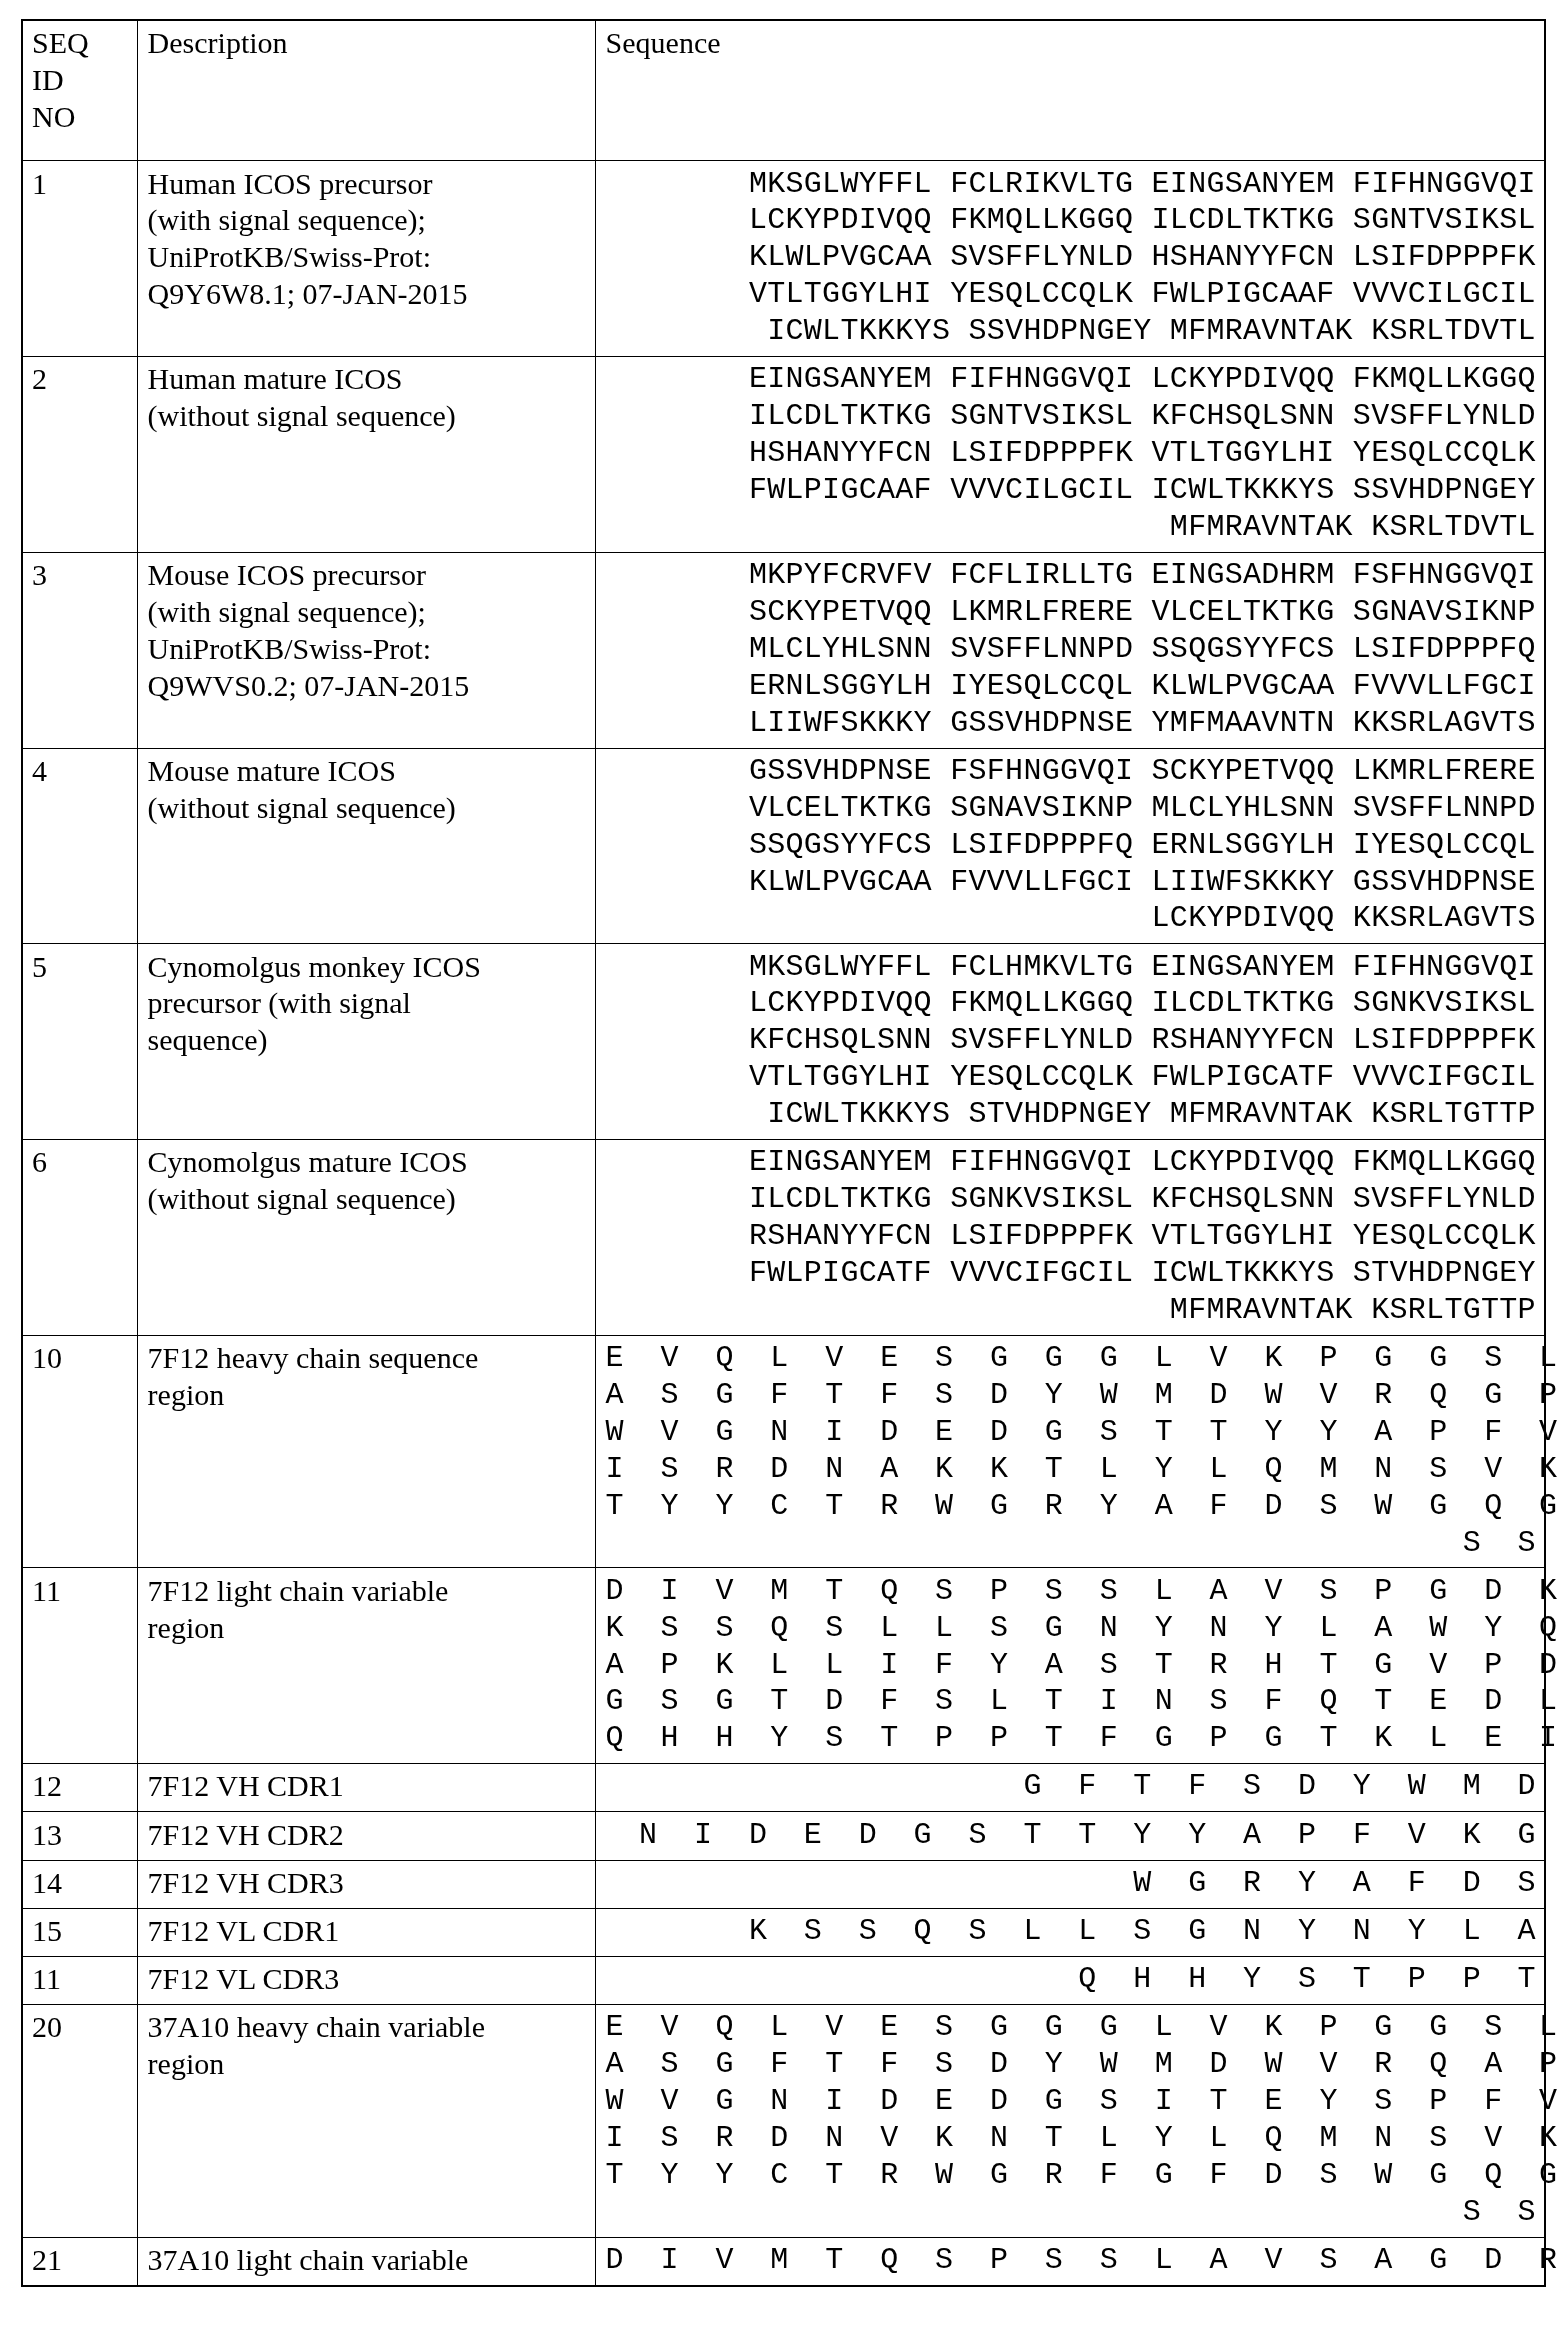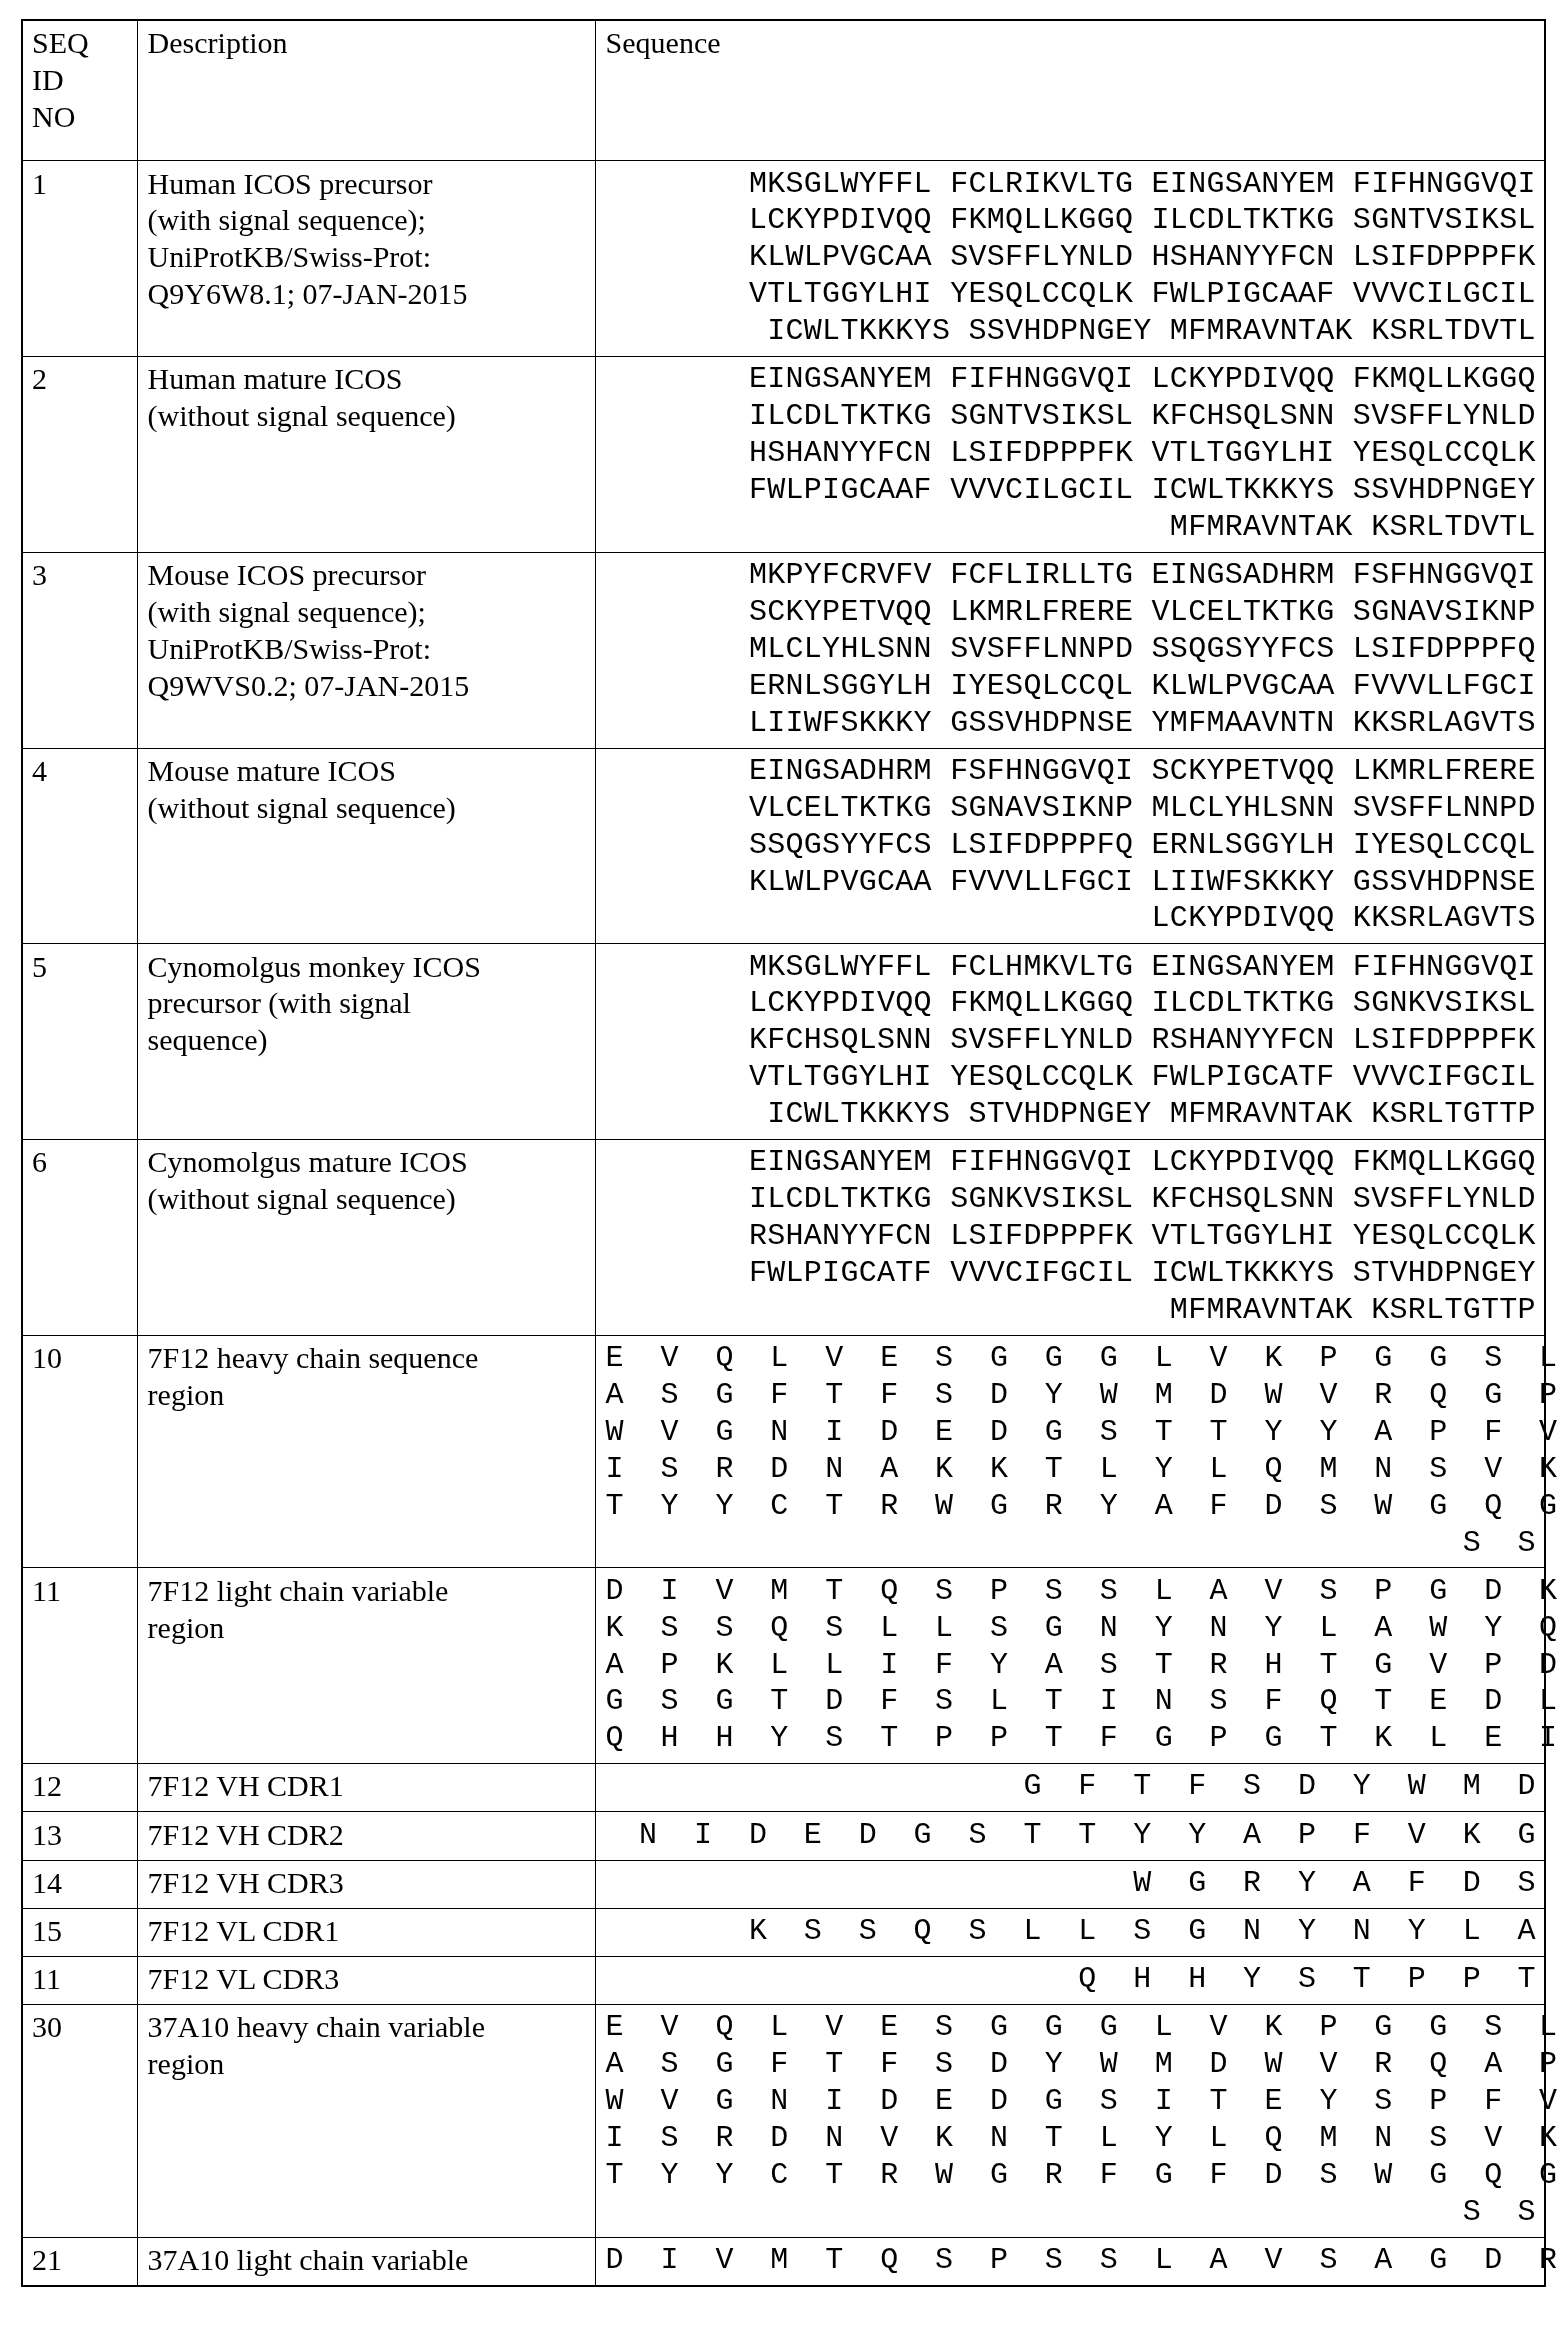--- a/index.html
+++ b/index.html
@@ -117,21 +117,21 @@
             <div>Q9WVS0.2; 07-JAN-2015</div>
           </td>
           <td class="cell-seq"><span class="seq-line">MKPYFCRVFV FCFLIRLLTG EINGSADHRM FSFHNGGVQI</span><span class="seq-line">SCKYPETVQQ LKMRLFRERE VLCELTKTKG SGNAVSIKNP</span><span class="seq-line">MLCLYHLSNN SVSFFLNNPD SSQGSYYFCS LSIFDPPPFQ</span><span class="seq-line">ERNLSGGYLH IYESQLCCQL KLWLPVGCAA FVVVLLFGCI</span><span class="seq-line">LIIWFSKKKY GSSVHDPNSE YMFMAAVNTN KKSRLAGVTS</span></td>
         </tr>
         <tr>
           <td class="cell-id">4</td>
           <td class="cell-desc">
             <div>Mouse mature ICOS</div>
             <div>(without signal sequence)</div>
           </td>
-          <td class="cell-seq"><span class="seq-line">EINGSADHRM FSFHNGGVQI SCKYPETVQQ LKMRLFRERE</span><span class="seq-line">VLCELTKTKG SGNAVSIKNP MLCLYHLSNN SVSFFLNNPD</span><span class="seq-line">SSQGSYYFCS LSIFDPPPFQ ERNLSGGYLH IYESQLCCQL</span><span class="seq-line">KLWLPVGCAA FVVVLLFGCI LIIWFSKKKY GSSVHDPNSE</span><span class="seq-line">LCKYPDIVQQ KKSRLAGVTS</span></td>
+          <td class="cell-seq"><span class="seq-line">GSSVHDPNSE FSFHNGGVQI SCKYPETVQQ LKMRLFRERE</span><span class="seq-line">VLCELTKTKG SGNAVSIKNP MLCLYHLSNN SVSFFLNNPD</span><span class="seq-line">SSQGSYYFCS LSIFDPPPFQ ERNLSGGYLH IYESQLCCQL</span><span class="seq-line">KLWLPVGCAA FVVVLLFGCI LIIWFSKKKY GSSVHDPNSE</span><span class="seq-line">LCKYPDIVQQ KKSRLAGVTS</span></td>
         </tr>
         <tr>
           <td class="cell-id">5</td>
           <td class="cell-desc">
             <div>Cynomolgus monkey ICOS</div>
             <div>precursor (with signal</div>
             <div>sequence)</div>
           </td>
           <td class="cell-seq"><span class="seq-line">MKSGLWYFFL FCLHMKVLTG EINGSANYEM FIFHNGGVQI</span><span class="seq-line">LCKYPDIVQQ FKMQLLKGGQ ILCDLTKTKG SGNKVSIKSL</span><span class="seq-line">KFCHSQLSNN SVSFFLYNLD RSHANYYFCN LSIFDPPPFK</span><span class="seq-line">VTLTGGYLHI YESQLCCQLK FWLPIGCATF VVVCIFGCIL</span><span class="seq-line">ICWLTKKKYS STVHDPNGEY MFMRAVNTAK KSRLTGTTP</span></td>
         </tr>
@@ -188,21 +188,21 @@
           <td class="cell-seq spaced"><span class="seq-line">K  S  S  Q  S  L  L  S  G  N  Y  N  Y  L  A</span></td>
         </tr>
         <tr>
           <td class="cell-id">11</td>
           <td class="cell-desc">
             <div>7F12 VL CDR3</div>
           </td>
           <td class="cell-seq spaced"><span class="seq-line">Q  H  H  Y  S  T  P  P  T</span></td>
         </tr>
         <tr>
-          <td class="cell-id">30</td>
+          <td class="cell-id">20</td>
           <td class="cell-desc">
             <div>37A10 heavy chain variable</div>
             <div>region</div>
           </td>
           <td class="cell-seq spaced"><span class="seq-line">E  V  Q  L  V  E  S  G  G  G  L  V  K  P  G  G  S  L  K  L  S  C  A</span><span class="seq-line">A  S  G  F  T  F  S  D  Y  W  M  D  W  V  R  Q  A  P  G  K  G  L  E</span><span class="seq-line">W  V  G  N  I  D  E  D  G  S  I  T  E  Y  S  P  F  V  K  G  R  F  T</span><span class="seq-line">I  S  R  D  N  V  K  N  T  L  Y  L  Q  M  N  S  V  K  S  E  D  T  A</span><span class="seq-line">T  Y  Y  C  T  R  W  G  R  F  G  F  D  S  W  G  Q  G  T  L  V  T  V</span><span class="seq-line">S  S</span></td>
         </tr>
         <tr>
           <td class="cell-id">21</td>
           <td class="cell-desc">
             <div>37A10 light chain variable</div>

